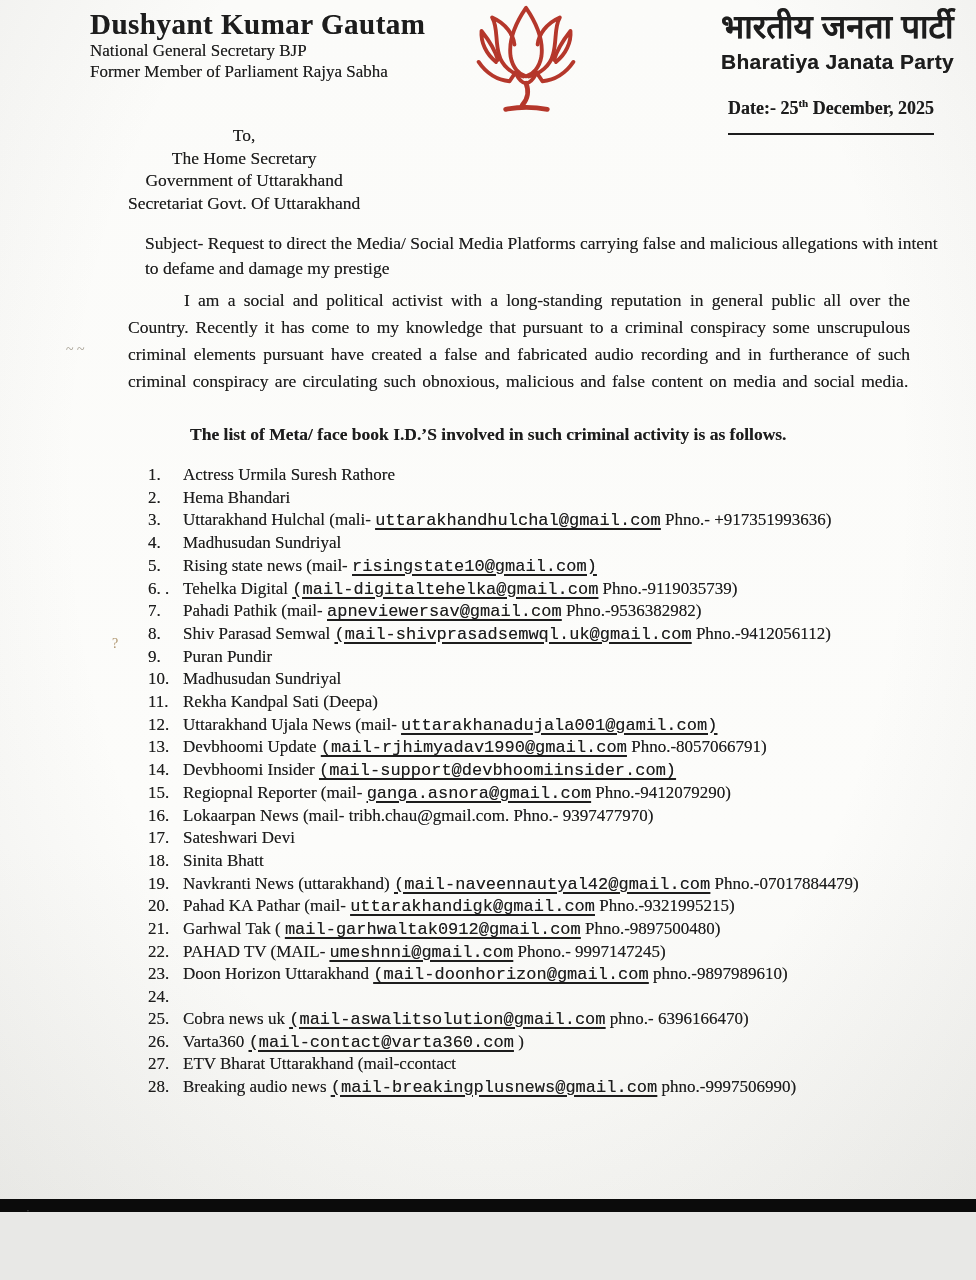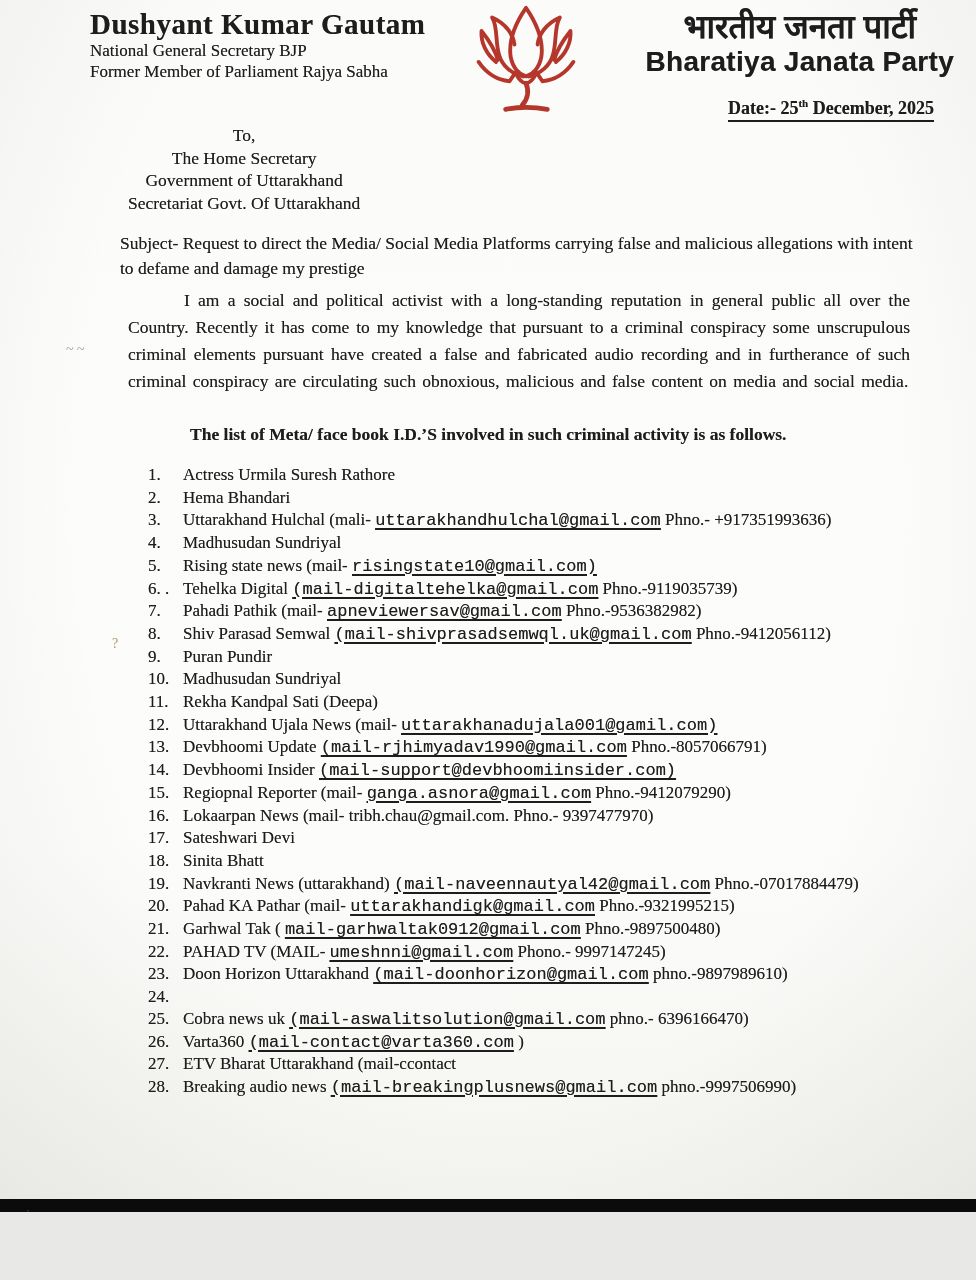--- a/index.html
+++ b/index.html
@@ -20,34 +20,34 @@
   }
   .txt{ text-shadow:0 0 0.5px rgba(20,20,20,0.55); }
 
   
   .sender{ position:absolute; left:90px; top:8px; }
   .sender-name{ font-size:29px; font-weight:bold; letter-spacing:0.5px; line-height:32px;}
   .sender-title{ font-size:17px; line-height:21px; }
 
   .logo{ position:absolute; left:452px; top:2px; width:148px; height:116px; }
 
-  .party{ position:absolute; right:22px; top:8px; text-align:center; }
+  .party{ position:absolute; right:22px; top:8px; }
   .party-hindi{ font-size:33px; font-weight:bold; line-height:38px; font-family:"Liberation Sans",sans-serif;}
-  .party-eng{ font-size:28px; font-weight:bold; line-height:32px; font-family:"Liberation Sans",sans-serif; letter-spacing:0.3px;}
+  .party-eng{ font-size:21px; font-weight:bold; line-height:32px; font-family:"Liberation Sans",sans-serif; letter-spacing:0.3px;}
 
   .date-line{
     position:absolute; right:42px; top:97px;
     font-size:18px; font-weight:bold;
-    border-bottom:2px solid #1d1d1d; padding-bottom:1px;
+    border-bottom:2px solid #1d1d1d; padding-bottom:14px;
   }
   .date-line sup{ font-size:11px; }
 
   
   .recipient{ position:absolute; left:128px; top:124px; font-size:17.5px; line-height:22.5px;text-align:center; }
-  .subject{ position:absolute; left:120px; top:231px; width:800px; font-size:17.5px; line-height:25px; }
+  .subject{ position:absolute; left:145px; top:231px; width:800px; font-size:17.5px; line-height:25px; }
   .body-par{
     position:absolute; left:128px; top:287px; width:782px;
     font-size:17.5px; line-height:27px; text-align:justify; text-indent:56px;
     word-spacing:2px;
   }
   .list-intro{ position:absolute; left:182px; top:424px; font-size:17.5px; font-weight:bold;margin-left:8px; }
 
   .id-list{ position:absolute; left:148px; top:464px; width:790px; }
   .id-row{ display:flex; font-size:17px; line-height:21.7px; white-space:nowrap; }
   .id-num{ width:35px; flex:0 0 35px; }

